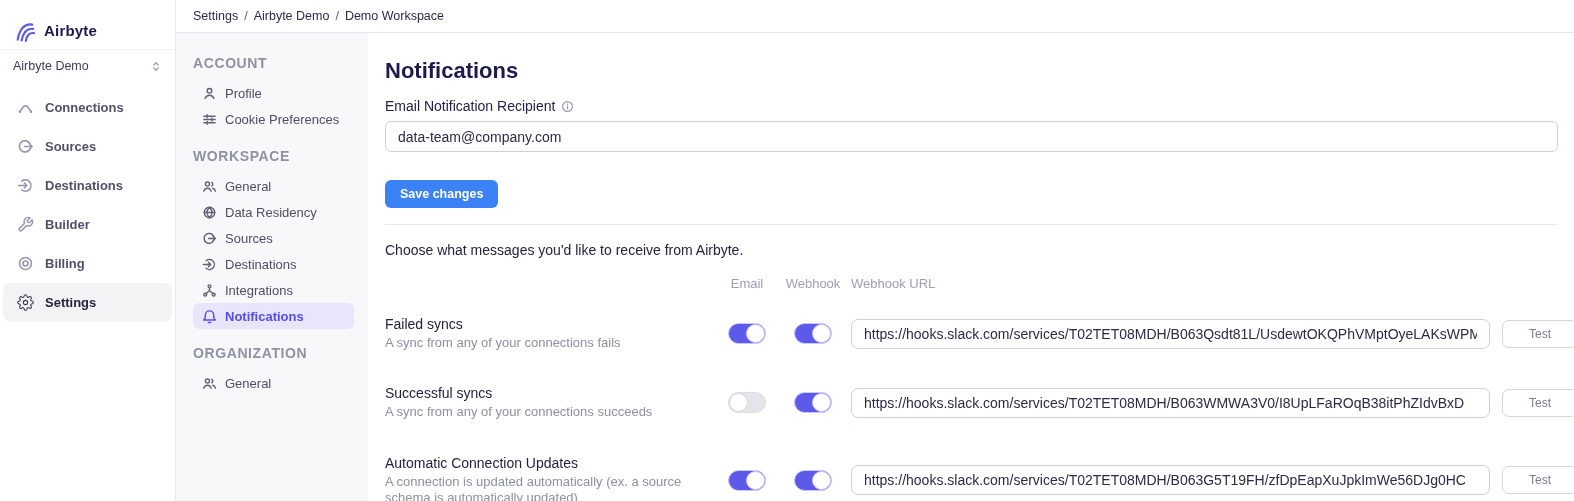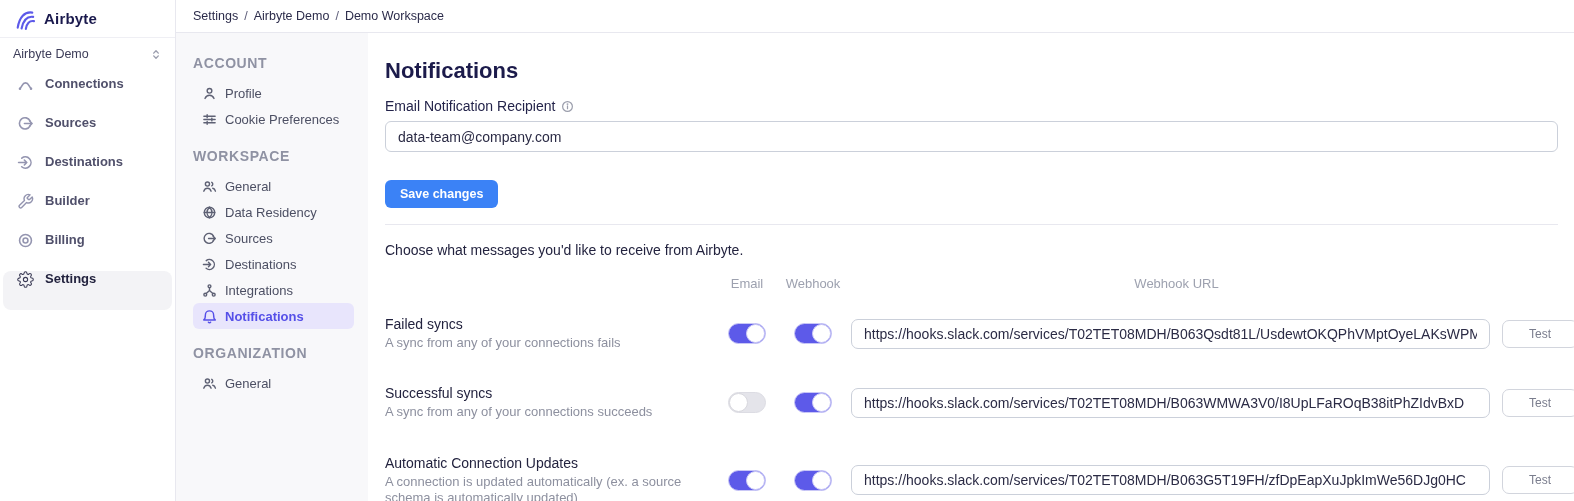--- a/index.html
+++ b/index.html
@@ -1,28 +1,28 @@
 <!DOCTYPE html>
 <html><head>
 <meta charset="utf-8">
 <style>
   * { margin:0; padding:0; box-sizing:border-box; }
   html,body { width:1574px; height:501px; font-family:"Liberation Sans", sans-serif; background:#fff; color:#23233F; }
   .app { display:flex; width:1574px; height:501px; overflow:hidden; }
 
   
   .left-sidebar { width:176px; min-width:176px; border-right:1px solid #E8E8EF; display:flex; flex-direction:column; background:#fff; }
-  .logo-row { height:38px; display:flex; align-items:center; gap:7px; padding:0 13px; border-bottom:1px solid #EFEFF4; cursor:pointer; }
+  .logo-row { height:38px; display:flex; align-items:center; gap:7px; padding:0 13px; border-bottom:1px solid #EFEFF4; cursor:pointer;margin-top:12px; }
   .logo-row .brand-name { font-size:15px; font-weight:bold; color:#1A194D; letter-spacing:.2px; }
   .ws-selector { height:32px; display:flex; align-items:center; justify-content:space-between; padding:0 13px; cursor:pointer; }
   .ws-selector .ws-label { font-size:12.5px; color:#3C3C58; }
   .icn { display:inline-flex; align-items:center; justify-content:center; }
   .icn svg { stroke:currentColor; fill:none; stroke-width:1.5; stroke-linecap:round; stroke-linejoin:round; }
   .nav { margin-top:6px; display:flex; flex-direction:column; }
-  .nav-item { height:39px; display:flex; align-items:flex-start; gap:11px; padding:0 13px; margin:0 3px; border-radius:8px; cursor:pointer; color:#50506B; font-size:13px; font-weight:bold; }
+  .nav-item { height:39px; display:flex; align-items:center; gap:11px; padding:0 13px; margin:0 3px; border-radius:8px; cursor:pointer; color:#50506B; font-size:13px; font-weight:bold; }
   .nav-item .icn { color:#9495B0; width:18px; }
   .nav-item.active { background:#F3F3F6; color:#23233F; }
   .nav-item.active .icn { color:#3A3A55; }
 
   
   .right-pane { flex:1; display:flex; flex-direction:column; }
   .topbar { height:33px; min-height:33px; border-bottom:1px solid #E8E8EF; display:flex; align-items:center; padding-left:17px; font-size:12.5px; color:#2B2B4A; }
   .crumb { cursor:pointer; }
   .crumb-sep { margin:0 6px; color:#5E5E7A; }
 
@@ -42,21 +42,21 @@
   .page-title { font-size:22px; font-weight:bold; color:#1C1B4B; }
   .field-label-row { margin-top:14px; display:flex; align-items:center; gap:6px; font-size:14px; color:#23234A; }
   .info { color:#9B9EAC; display:inline-flex; }
   .text-input { margin-top:7px; width:100%; height:31px; border:1px solid #CBD0DA; border-radius:6px; padding:0 12px; font-size:14px; color:#2B2B45; font-family:"Liberation Sans", sans-serif; background:#fff; }
   .save-btn { margin-top:28px; height:28px; padding:0 15px; background:#3b82f6; color:#fff; border:none; border-radius:6px; font-size:12.5px; font-weight:bold; cursor:pointer; font-family:"Liberation Sans", sans-serif; }
   .divider { margin-top:16px; border:none; border-top:1px solid #E8E8EF; }
   .choose-text { margin-top:17px; font-size:14px; color:#23233F; }
 
   .notif-grid { margin-top:18px; display:grid; grid-template-columns:330px 64px 68px 1fr 56px; align-items:center; }
   .col-head { font-size:13px; color:#9DA1AF; text-align:center; padding-bottom:8px; }
-  .col-head.url { text-align:center; padding-left:4px; }
+  .col-head.url { text-align:left; padding-left:4px; }
   .row-text { padding-right:20px; }
   .row-title { font-size:14px; color:#23233F; }
   .row-sub { font-size:13px; color:#8D909F; margin-top:3px; line-height:1.25; }
   .cell-pad { padding:17px 0; }
   .toggle { width:38px; height:21px; border-radius:11px; position:relative; cursor:pointer; margin:0 auto; background:#E4E4EA; border:1px solid #DCDCE3; }
   .toggle .knob { position:absolute; top:0; left:0; width:19px; height:19px; border-radius:50%; background:#fff; border:1px solid #D8D8DE; }
   .toggle.on { background:#5D5AE9; border-color:#C9C7F6; }
   .toggle.on .knob { left:auto; right:0; border-color:#CFCDF7; }
   .url-cell { padding-left:4px; padding-right:12px; }
   .url-input { width:100%; height:30px; border:1px solid #CBD0DA; border-radius:7px; padding:0 12px; font-size:14px; color:#2B2B45; font-family:"Liberation Sans", sans-serif; background:#fff; }

